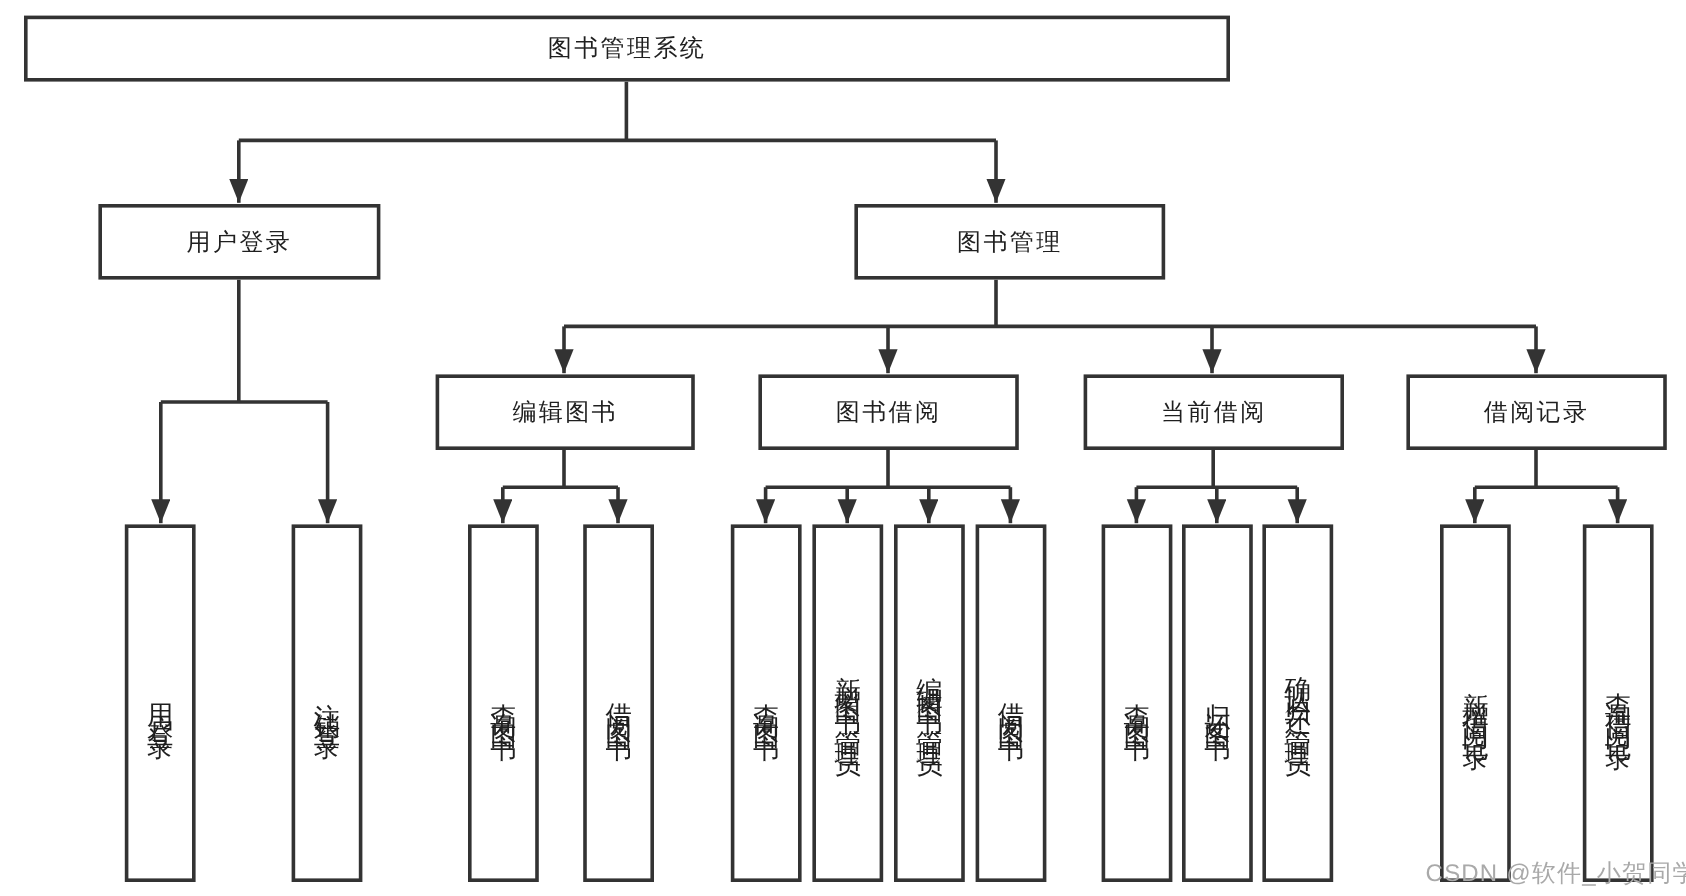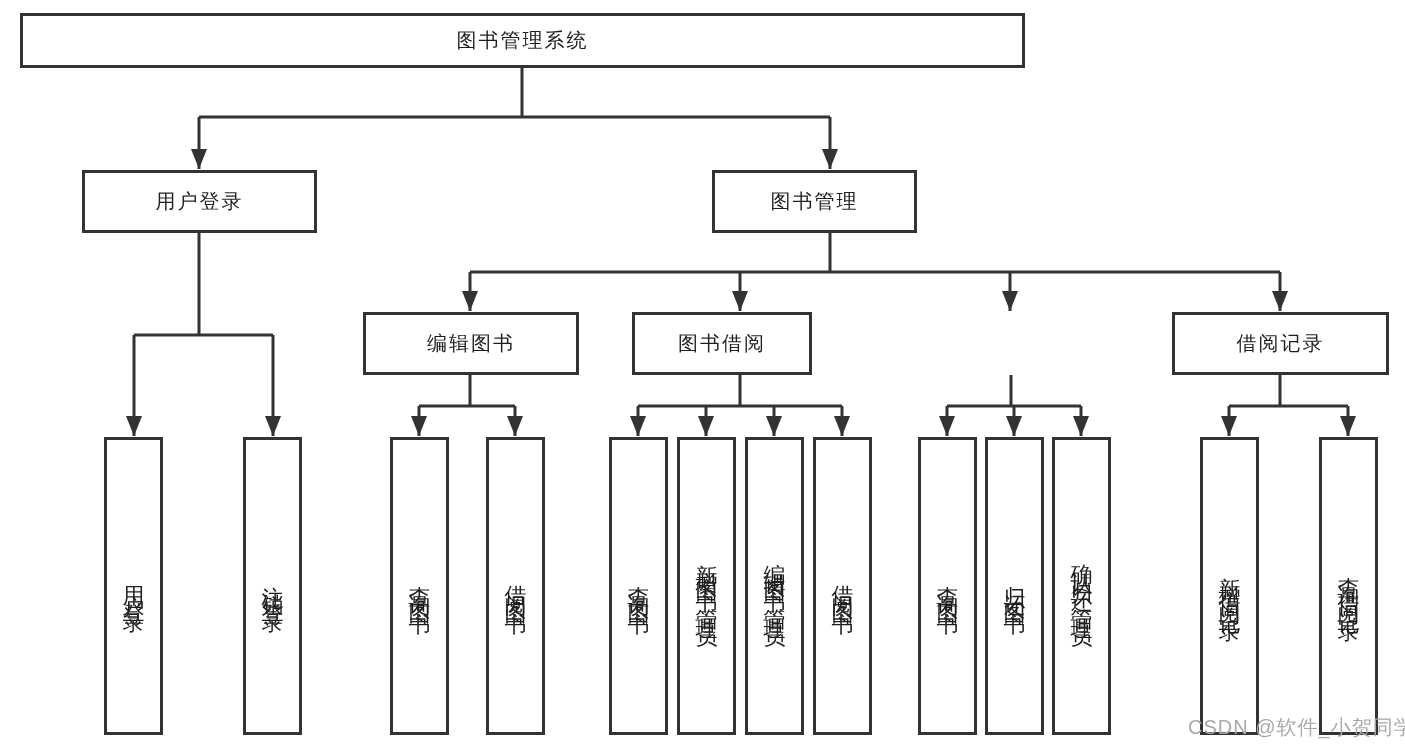--- a/index.html
+++ b/index.html
@@ -88,29 +88,32 @@
     </g>
   </svg>
 
   <div class="box" style="left:20px;top:13px;width:1005px;height:55px">
     <span class="lbl">图书管理系统</span>
   </div>
 
   <div class="box" style="left:82px;top:170px;width:235px;height:63px">
     <span class="lbl">用户登录</span>
   </div>
-  <div class="box" style="left:712px;top:170px;width:205px;height:63px">
+  <div class="box" style="left:712px;top:170px;width:259px;height:63px">
     <span class="lbl">图书管理</span>
   </div>
 
   <div class="box" style="left:363px;top:312px;width:216px;height:63px">
     <span class="lbl">编辑图书</span>
   </div>
-  <div class="box" style="left:632px;top:312px;width:180px;height:63px">
+  <div class="box" style="left:632px;top:312px;width:217px;height:63px">
     <span class="lbl">图书借阅</span>
+  </div>
+  <div class="box" style="left:903px;top:312px;width:217px;height:63px">
+    <span class="lbl">当前借阅</span>
   </div>
   <div class="box" style="left:1172px;top:312px;width:217px;height:63px">
     <span class="lbl">借阅记录</span>
   </div>
 
   <div class="box" style="left:104px;top:437px;width:59px;height:298px">
     <span class="vlbl">用户登录</span>
   </div>
   <div class="box" style="left:243px;top:437px;width:59px;height:298px">
     <span class="vlbl">注销登录</span>

